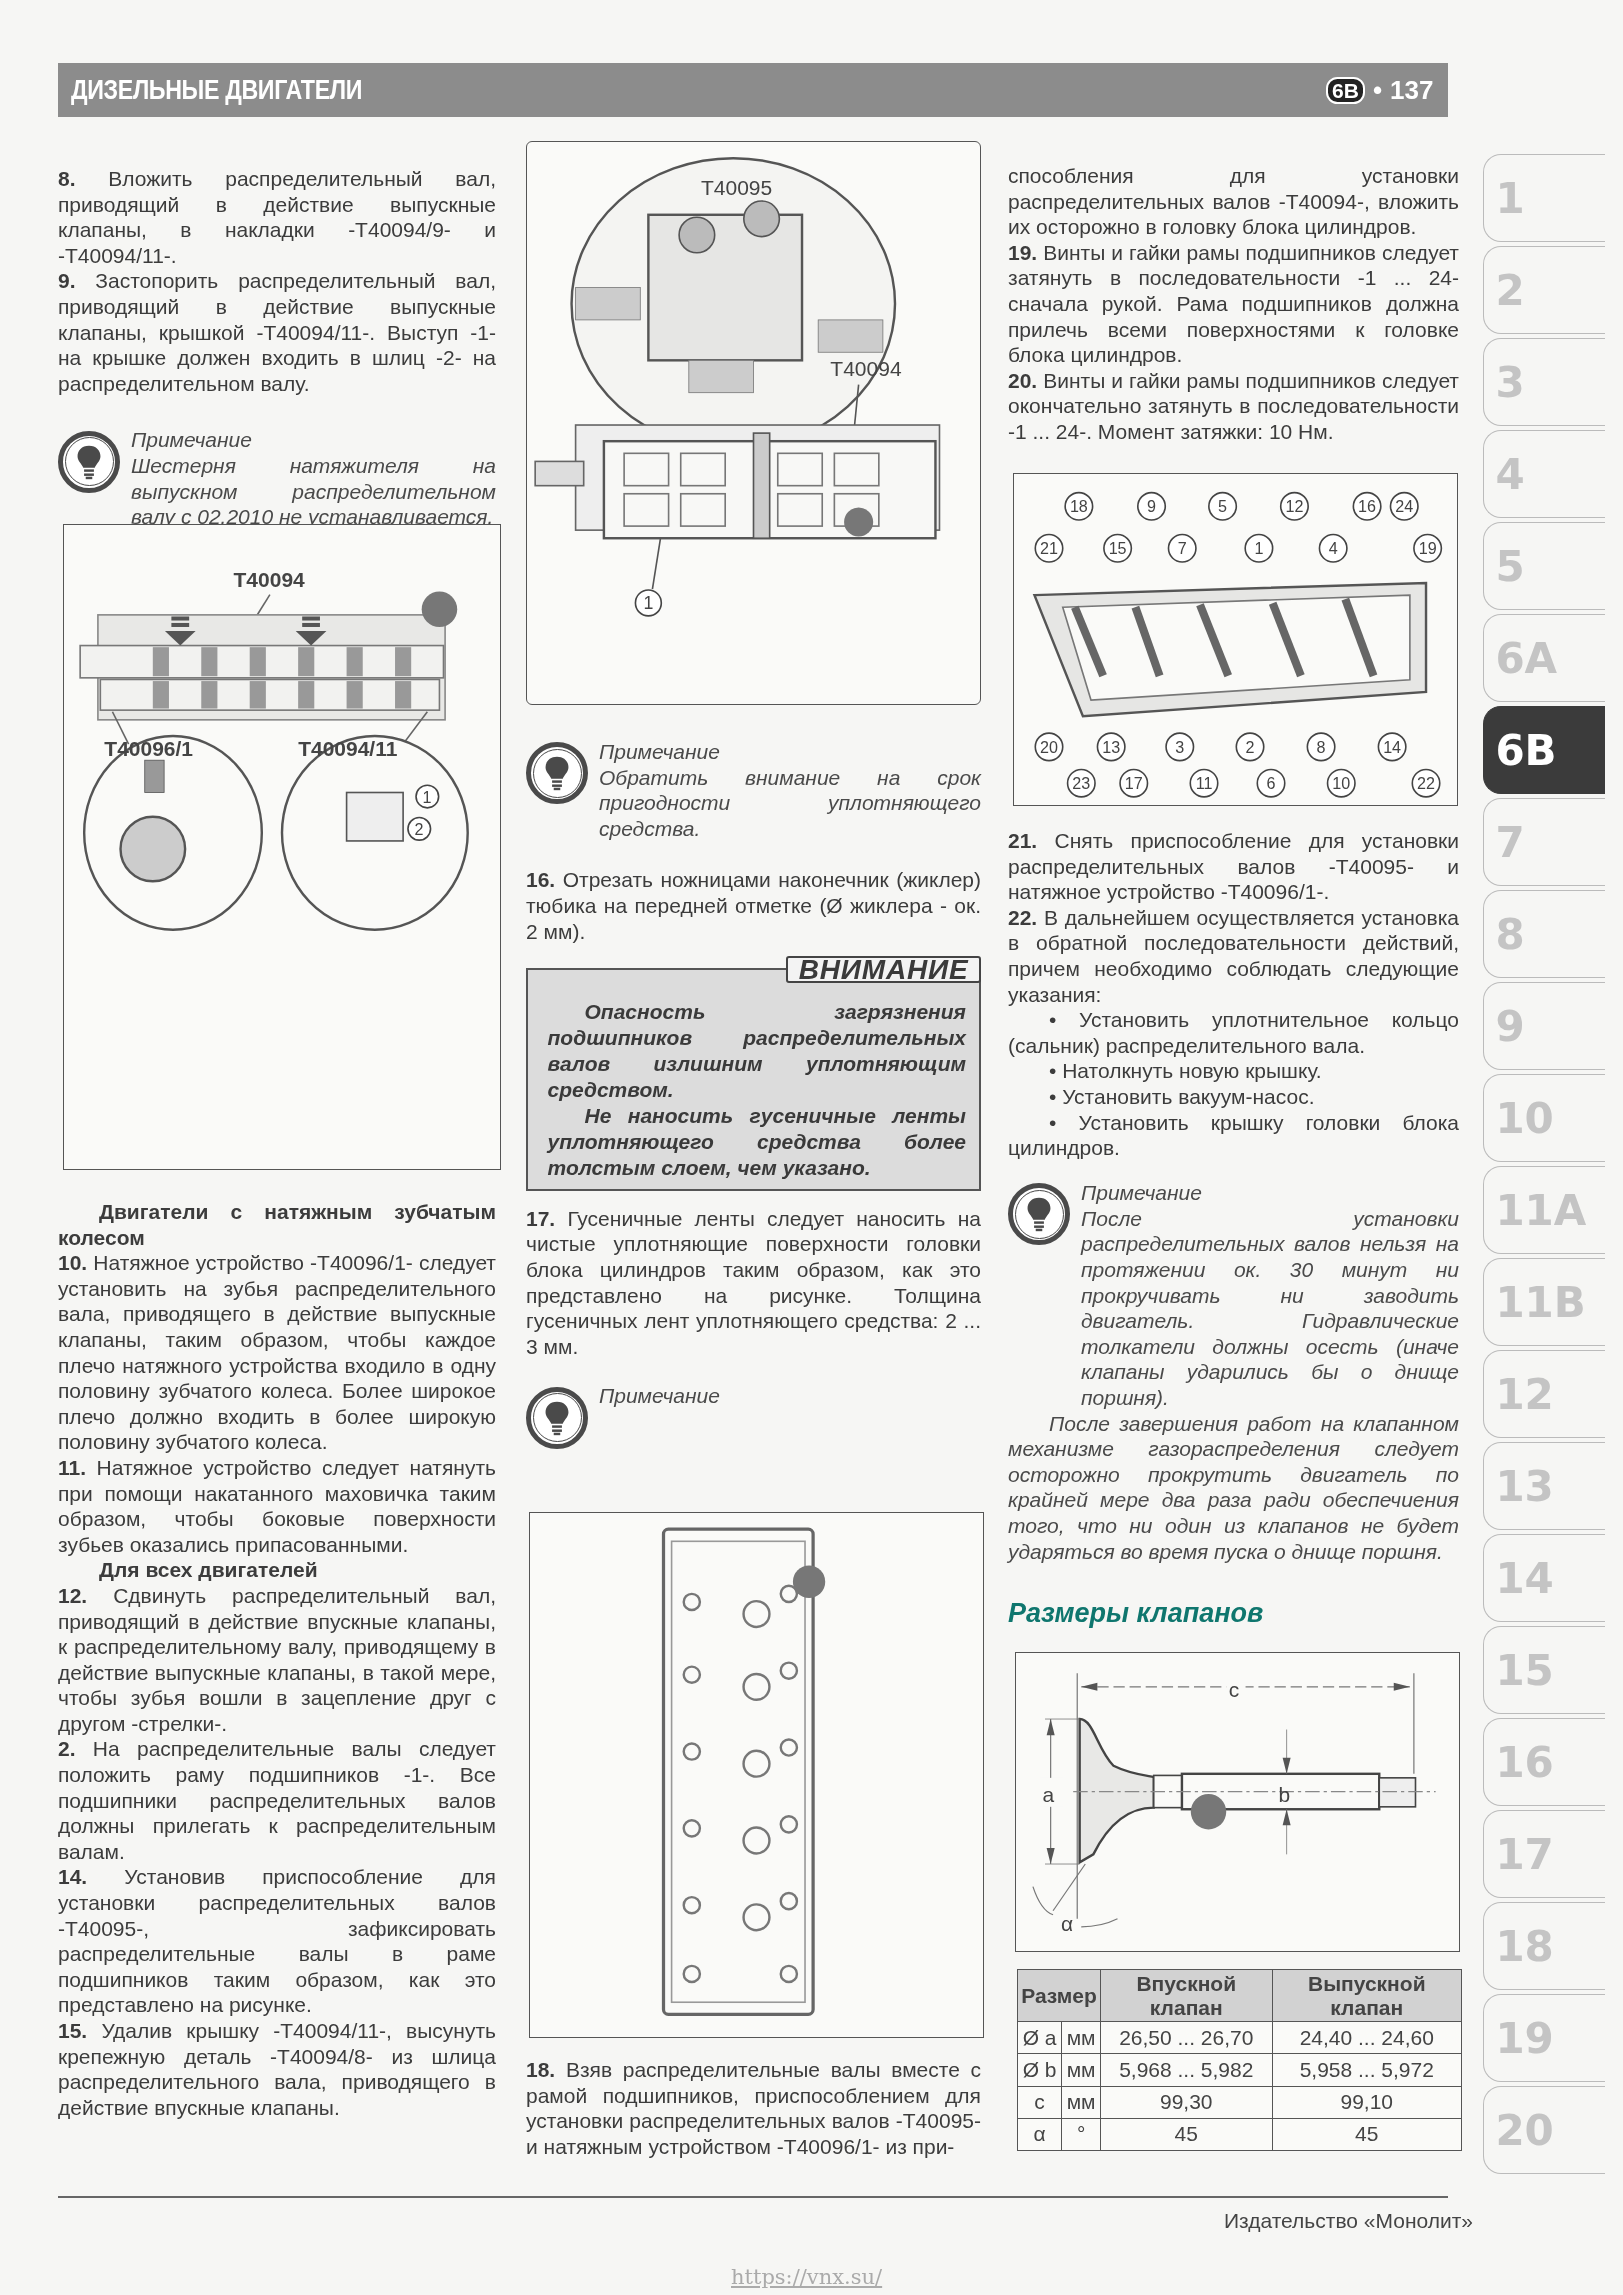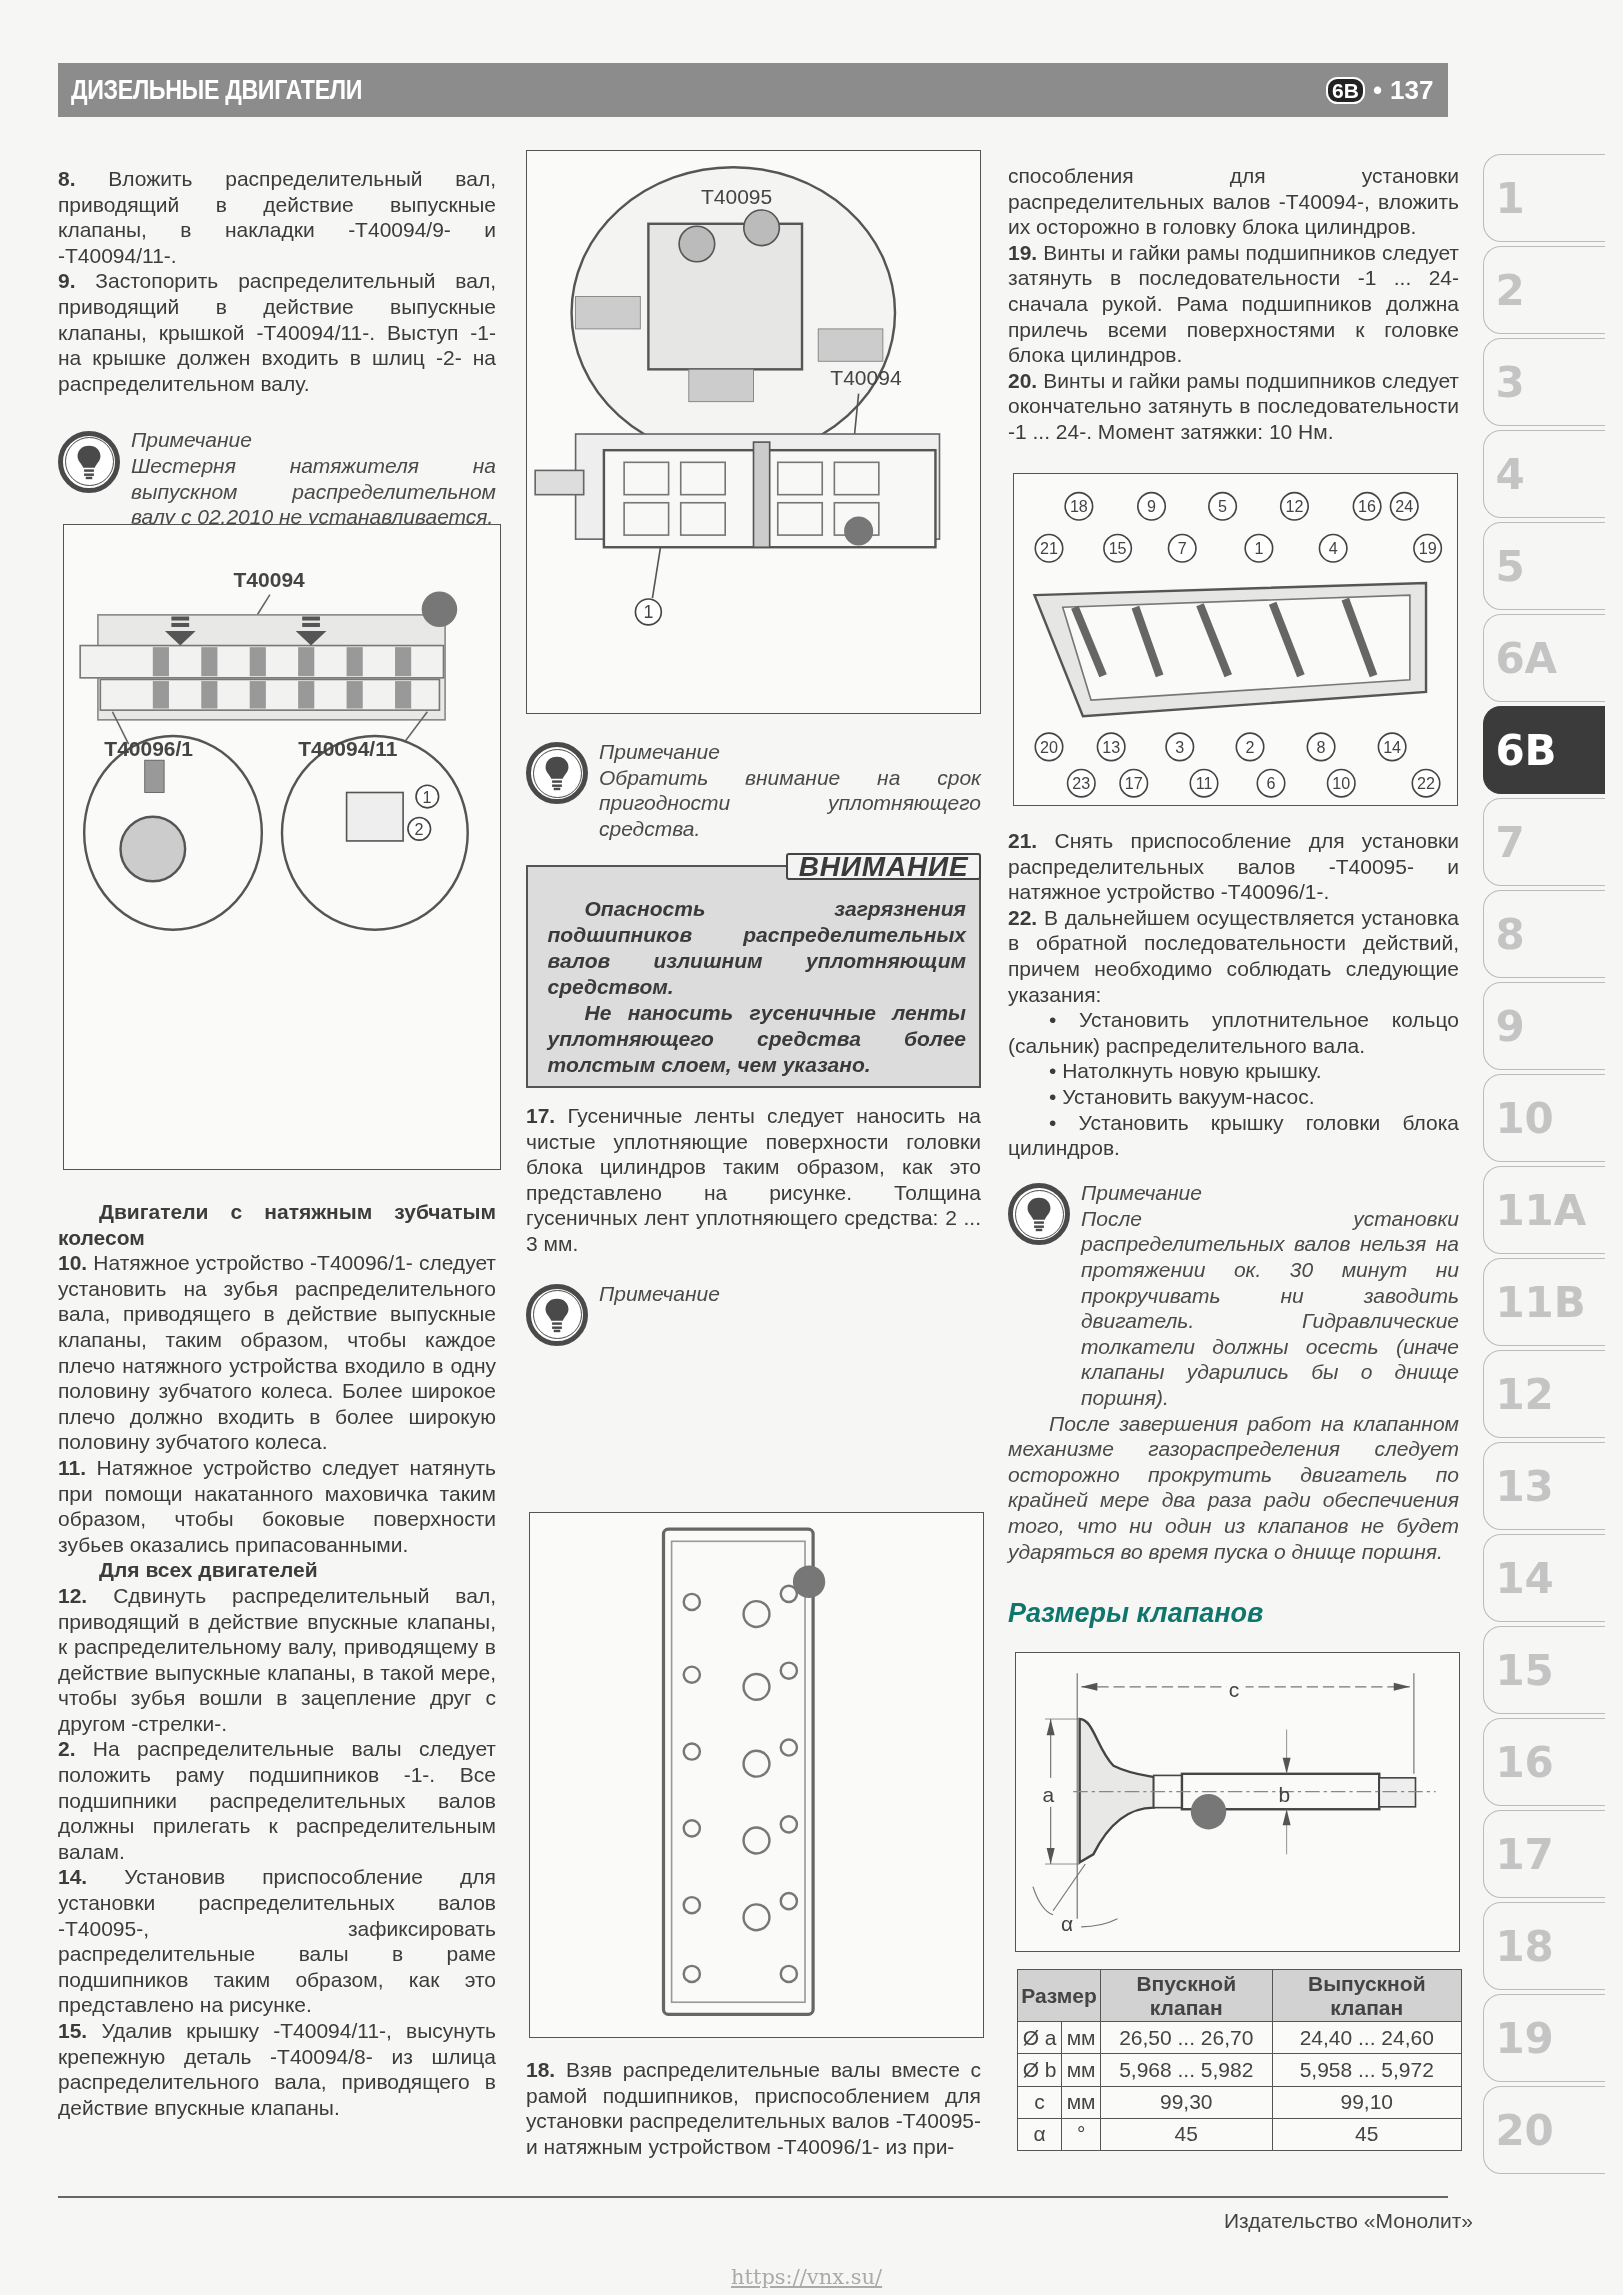--- a/index.html
+++ b/index.html
@@ -134,21 +134,21 @@
     <p class="sub-head">Двигатели с натяжным зубчатым колесом</p>
     <p><span class="num">10.</span> <span>Натяжное устройство -Т40096/1- следует установить на зубья распределительного вала, приводящего в действие выпускные клапаны, таким образом, чтобы каждое плечо натяжного устройства входило в одну половину зубчатого колеса. Более широкое плечо должно входить в более широкую половину зубчатого колеса.</span></p>
     <p><span class="num">11.</span> <span>Натяжное устройство следует натянуть при помощи накатанного маховичка таким образом, чтобы боковые поверхности зубьев оказались припасованными.</span></p>
     <p class="sub-head">Для всех двигателей</p>
     <p><span class="num">12.</span> <span>Сдвинуть распределительный вал, приводящий в действие впускные клапаны, к распределительному валу, приводящему в действие выпускные клапаны, в такой мере, чтобы зубья вошли в зацепление друг с другом -стрелки-.</span></p>
     <p><span class="num">2.</span> <span>На распределительные валы следует положить раму подшипников -1-. Все подшипники распределительных валов должны прилегать к распределительным валам.</span></p>
     <p><span class="num">14.</span> <span>Установив приспособление для установки распределительных валов -Т40095-, зафиксировать распределительные валы в раме подшипников таким образом, как это представлено на рисунке.</span></p>
     <p><span class="num">15.</span> <span>Удалив крышку -Т40094/11-, высунуть крепежную деталь -Т40094/8- из шлица распределительного вала, приводящего в действие впускные клапаны.</span></p>
   </div>
 
-  <div class="figure" style="left:526px; top:150px; width:455px; height:564px;">
+  <div class="figure" style="left:526px; top:141px; width:455px; height:564px;border-radius:6px;">
     <svg viewBox="0 0 560 695">
       <ellipse cx="255" cy="200" rx="200" ry="180" fill="#f4f4f2" stroke="#555" stroke-width="3"></ellipse>
       <text class="fig-label" x="215" y="65">T40095</text>
       <rect x="150" y="90" width="190" height="180" fill="#e6e6e4" stroke="#555" stroke-width="3"></rect>
       <circle cx="210" cy="115" r="22" fill="#bbb" stroke="#555" stroke-width="2"></circle>
       <circle cx="290" cy="95" r="22" fill="#bbb" stroke="#555" stroke-width="2"></circle>
       <g fill="#ccc" stroke="#777">
           <rect x="60" y="180" width="80" height="40"></rect>
           <rect x="360" y="220" width="80" height="40"></rect>
           <rect x="200" y="270" width="80" height="40"></rect>
@@ -183,20 +183,21 @@
         <svg viewBox="0 0 34 44">
             <path d="M17 2 C8 2 3 8 3 15 C3 21 8 24 10 29 L24 29 C26 24 31 21 31 15 C31 8 26 2 17 2Z" fill="#4a4a4a"></path>
             <rect x="11" y="31" width="12" height="3" fill="#4a4a4a"></rect>
             <rect x="11" y="36" width="12" height="3" fill="#4a4a4a"></rect>
             <rect x="13" y="40" width="8" height="3" fill="#4a4a4a"></rect>
           </svg>
       </span>
       <span class="note-title">Примечание</span>
       <span>Обратить внимание на срок пригодности уплотняющего средства.</span>
     </div>
+    <p style="margin-top:26px;"><span class="num">16.</span> <span>Отрезать ножницами наконечник (жиклер) тюбика на передней отметке (Ø жиклера - ок. 2 мм).</span></p>
     <div class="warning" style="margin-top:24px;">
       <span class="w-label">ВНИМАНИЕ</span>
       <p>Опасность загрязнения подшипников распределительных валов излишним уплотняющим средством.</p>
       <p>Не наносить гусеничные ленты уплотняющего средства более толстым слоем, чем указано.</p>
     </div>
     <p style="margin-top:14.6px;"><span class="num">17.</span> <span>Гусеничные ленты следует наносить на чистые уплотняющие поверхности головки блока цилиндров таким образом, как это представлено на рисунке. Толщина гусеничных лент уплотняющего средства: 2 ... 3 мм.</span></p>
     <div class="note" style="margin-top:24px;">
       <span class="bulb">
         <svg viewBox="0 0 34 44">
             <path d="M17 2 C8 2 3 8 3 15 C3 21 8 24 10 29 L24 29 C26 24 31 21 31 15 C31 8 26 2 17 2Z" fill="#4a4a4a"></path>

